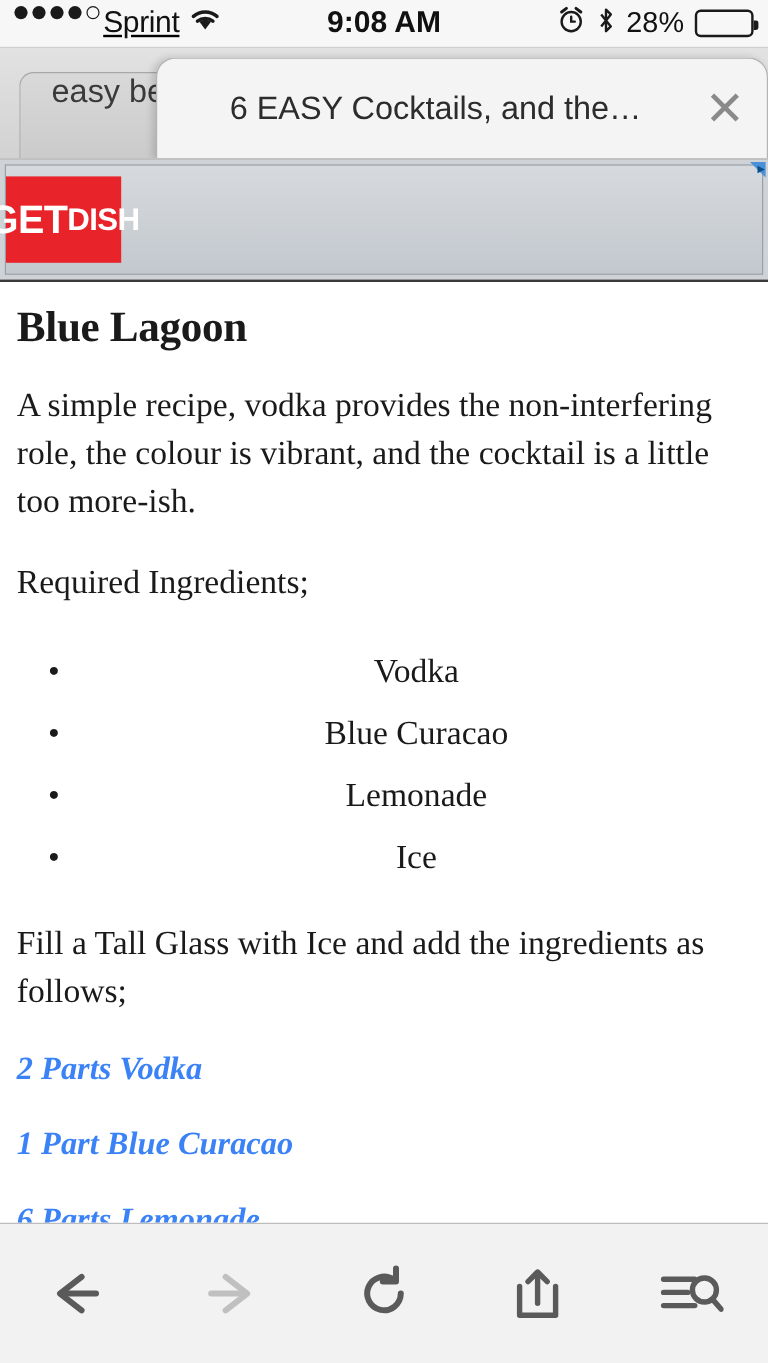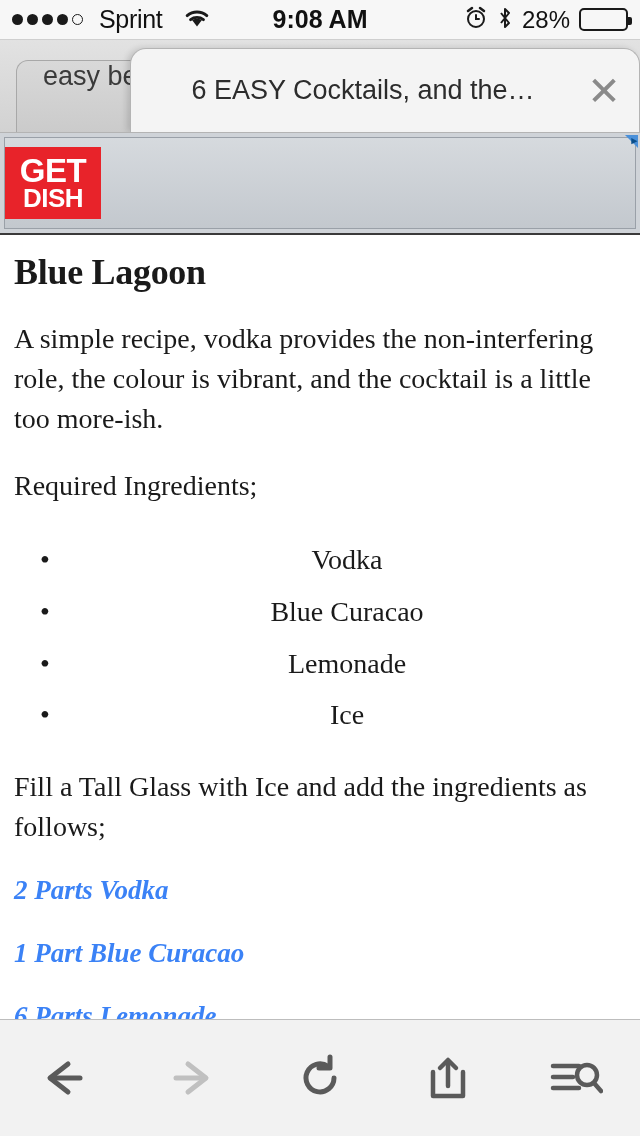--- a/index.html
+++ b/index.html
@@ -20,22 +20,23 @@
     background: #f7f7f7;
     border-bottom: 1px solid #cfcfcf;
     display: flex;
     align-items: center;
     padding: 0 12px;
     box-sizing: border-box;
     position: relative;
   }
   .status-left {
     display: flex;
-    align-items: center;
-    gap: 16px;
+    align-items: flex-start;
+    gap: 3px;
+    text-decoration: underline;
   }
   .sig-dots {
     display: flex;
     align-items: center;
     gap: 4px;
   }
   .dot {
     width: 11px;
     height: 11px;
     border-radius: 50%;
@@ -196,21 +197,21 @@
     letter-spacing: -0.4px;
     white-space: nowrap;
   }
   .ad-logo {
     width: 96px;
     height: 72px;
     background: #e8232a;
     margin-right: 22px;
     color: #fff;
     display: flex;
-    flex-direction: column;
+    flex-direction: row;
     align-items: center;
     justify-content: center;
     line-height: 0.95;
   }
   .ad-logo .l1 {
     font-size: 33px;
     font-weight: bold;
     letter-spacing: -0.5px;
   }
   .ad-logo .l2 {

